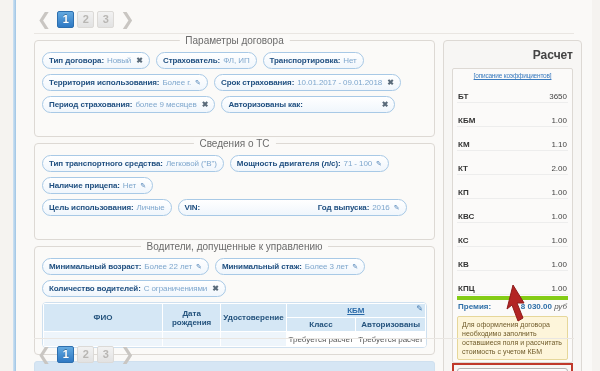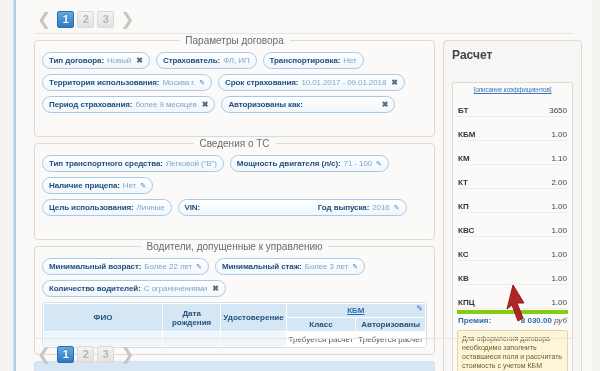--- a/index.html
+++ b/index.html
@@ -233,25 +233,25 @@
   }
 
   
   .calc-panel {
     border: 1px solid #ddd9d4;
     border-radius: 4px;
     background: #f7f6f4;
     padding: 7px 8px 9px 8px;
   }
   .calc-title {
-    text-align: left;
+    text-align: right;
     font-size: 12px;
     font-weight: bold;
     color: #444;
-    margin-bottom: 20px;
+    margin-bottom: 6px;
   }
   .coef-box {
     border: 1px solid #ddd9d4;
     background: #fbfaf9;
     border-radius: 2px;
     padding: 3px 4px 2px 4px;
   }
   .coef-link {
     text-align: center;
     color: #3a7bbf;
@@ -377,21 +377,21 @@
             </span>
             <span class="chip">
               <span class="lbl">Транспортировка:</span>
               <span class="val">Нет</span>
             </span>
           </div>
 
           <div class="chip-row">
             <span class="chip">
               <span class="lbl">Территория использования:</span>
-              <span class="val">Москва г.</span>
+              <span class="val">Более г.</span>
               <span class="pencil">✎</span>
             </span>
             <span class="chip">
               <span class="lbl">Срок страхования:</span>
               <span class="val">10.01.2017 - 09.01.2018</span>
               <span class="xbtn">✖</span>
             </span>
           </div>
 
           <div class="chip-row">

